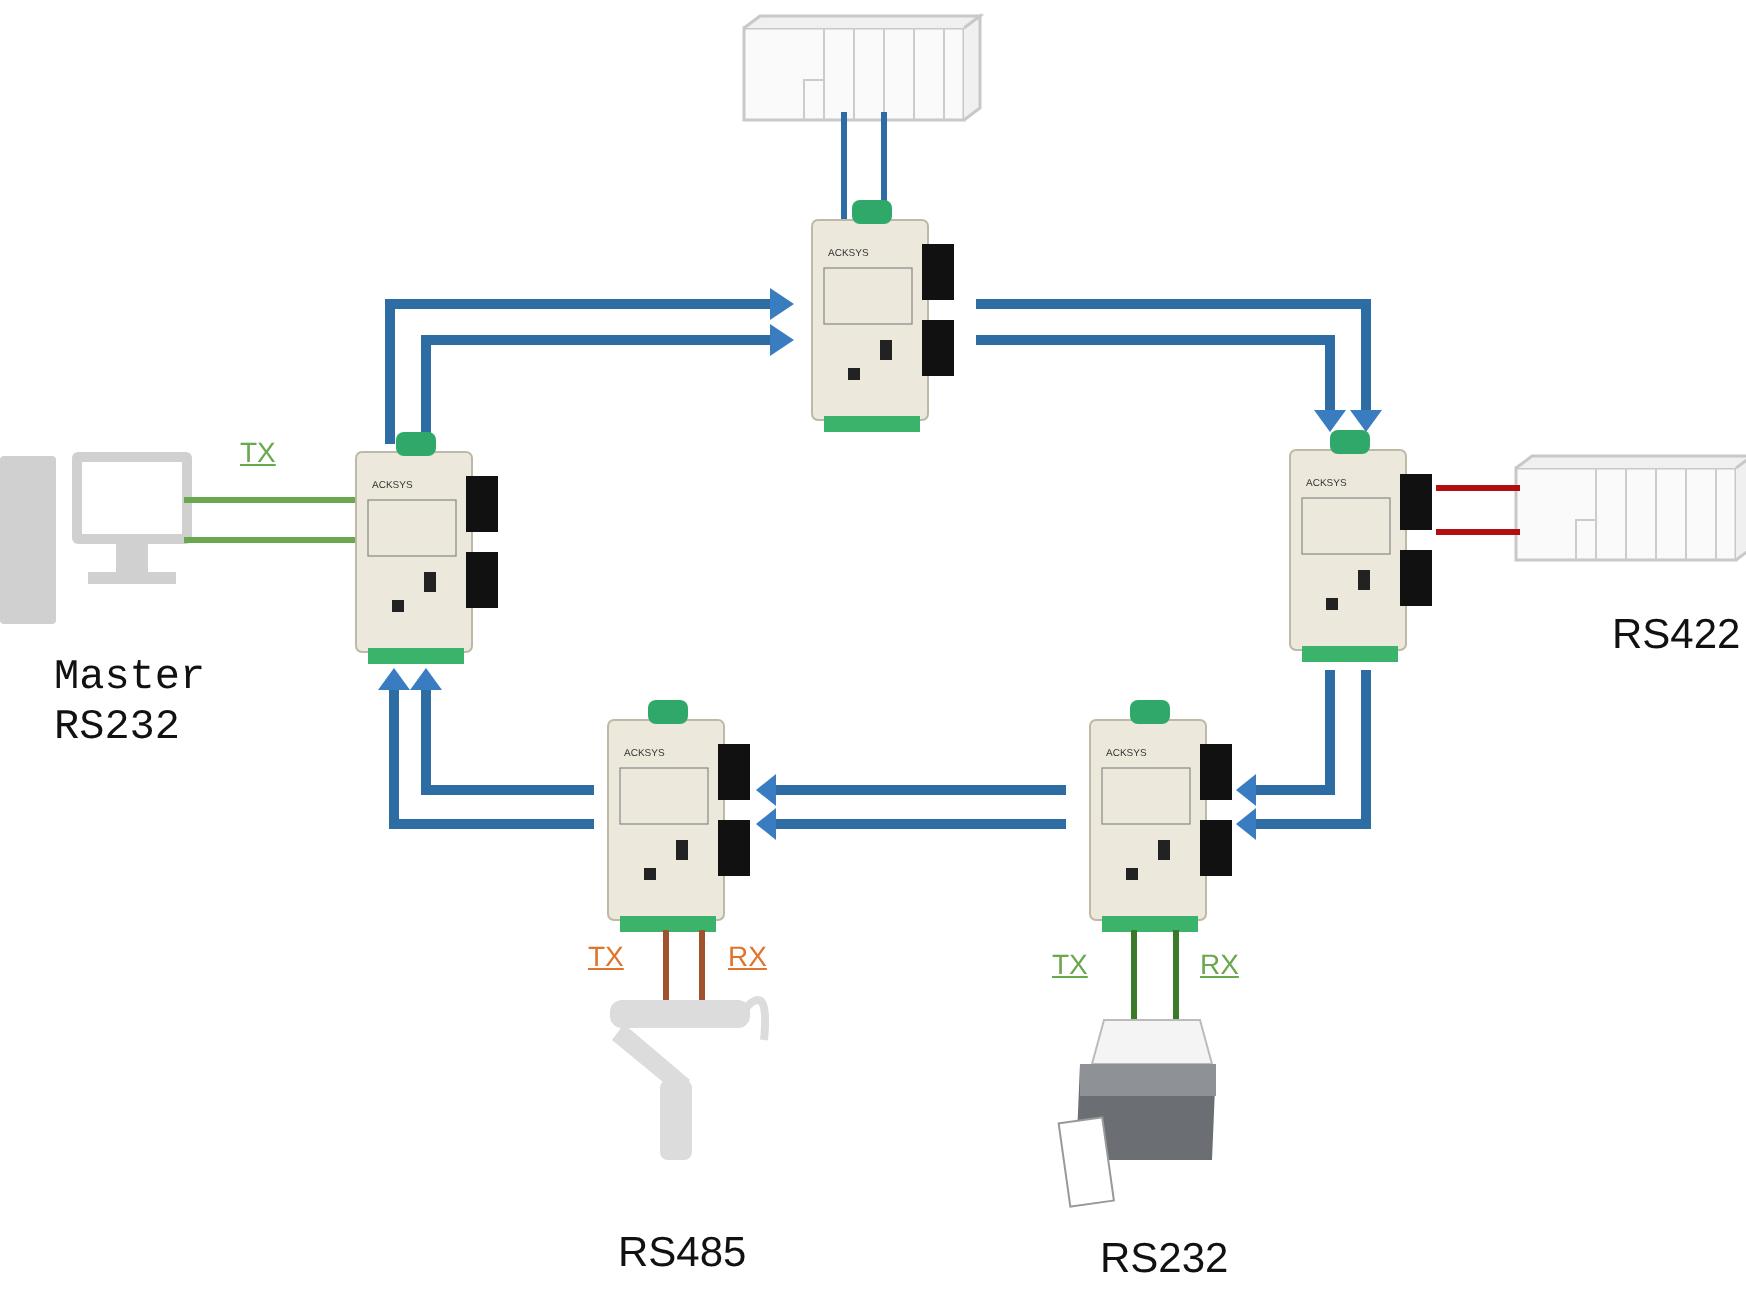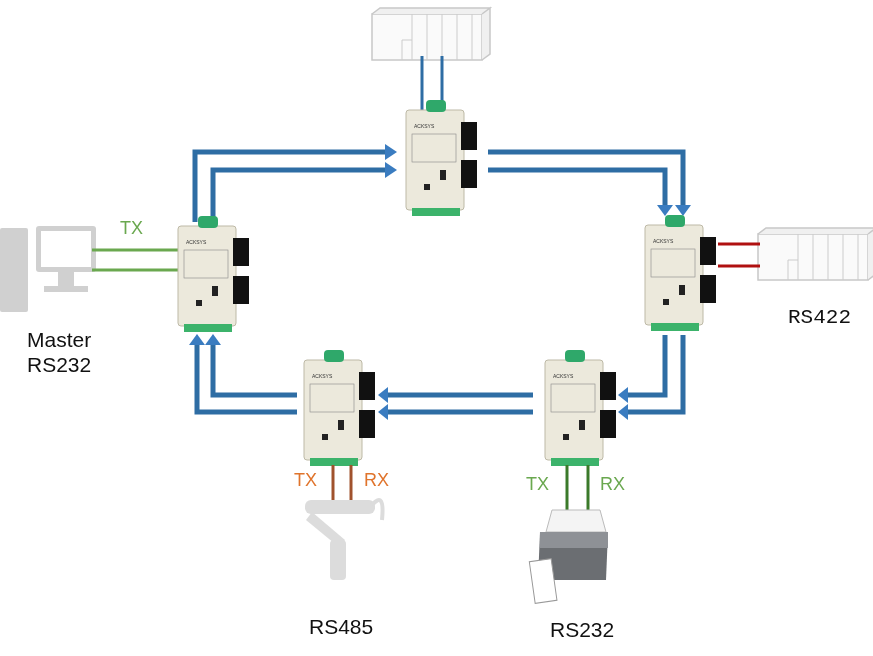--- a/index.html
+++ b/index.html
@@ -1,19 +1,19 @@
 <!DOCTYPE html>
 <html><head>
 <meta charset="utf-8">
 <style>
   html,body{margin:0;padding:0;background:#fff;}
   body{width:873px;height:656px;position:relative;overflow:hidden;font-family:"Liberation Sans",sans-serif;}
   svg{position:absolute;left:0;top:0;}
   .lbl{position:absolute;font-size:21px;color:#111;line-height:1.2;}
-  .sig{position:absolute;font-size:18px;}
+  .sig{position:absolute;font-size:14px;text-decoration:underline;}
 </style>
 </head>
 <body>
 
 <svg width="873" height="656">
   <defs>
     <linearGradient id="pipe" x1="0" x2="0" y1="0" y2="1">
       <stop offset="0" stop-color="#8fb4dc"></stop>
         <stop offset="0.5" stop-color="#2e6da4"></stop>
         <stop offset="1" stop-color="#1c4f80"></stop>
@@ -126,24 +126,24 @@
       <line x1="588" y1="465" x2="588" y2="515"></line>
     </g>
   <g>
     <path d="M552 510 H600 L606 532 H546 Z" fill="#f4f4f4" stroke="#bbb"></path>
     <path d="M540 532 H608 L606 580 H538 Z" fill="#6b6e72"></path>
     <rect x="540" y="532" width="68" height="16" fill="#8e9196"></rect>
     <rect x="532" y="560" width="22" height="42" fill="#fff" stroke="#999" transform="rotate(-8 543 580)"></rect>
   </g>
 </svg>
 
-<div class="lbl" style="left:27px;top:327px;">
+<div class="lbl" style="left:27px;top:327px;font-family:Liberation Mono, monospace;">
   <div>Master</div>
   <div>RS232</div>
 </div>
 <div class="sig" style="left:120px;top:218px;color:#6aa84f;">TX</div>
-<div class="lbl" style="left:788px;top:305px;font-family:Liberation Mono, monospace;">RS422</div>
+<div class="lbl" style="left:806px;top:305px;">RS422</div>
 <div class="sig" style="left:294px;top:470px;color:#e0742c;">TX</div>
 <div class="sig" style="left:364px;top:470px;color:#e0742c;">RX</div>
 <div class="lbl" style="left:309px;top:614px;">RS485</div>
 <div class="sig" style="left:526px;top:474px;color:#6aa84f;">TX</div>
 <div class="sig" style="left:600px;top:474px;color:#6aa84f;">RX</div>
 <div class="lbl" style="left:550px;top:617px;">RS232</div>
 
 </body></html>

